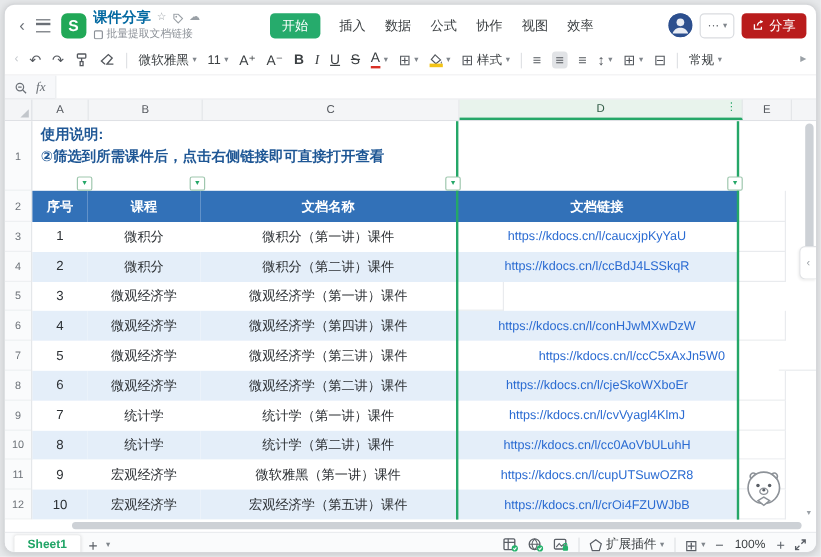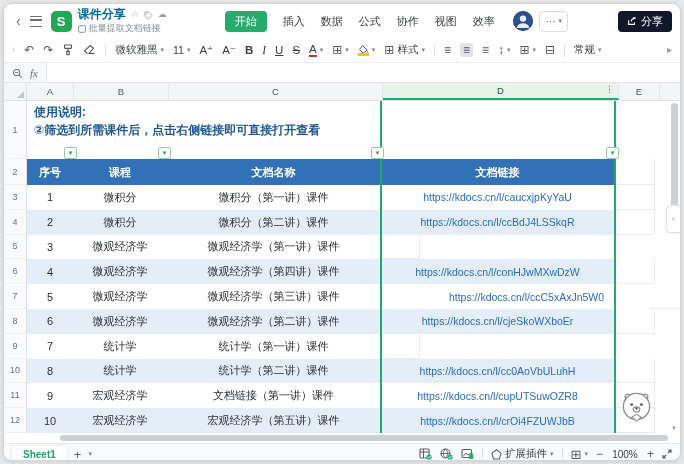--- a/index.html
+++ b/index.html
@@ -17,21 +17,21 @@
   .doc-title{font-size:12px;font-weight:bold;color:#0369a1;}
   .mini-ico{font-size:9px;color:#9aa0a6;}
   .subtitle-row{display:flex;align-items:center;gap:3px;margin-top:2px;}
   .subtitle{font-size:9px;color:#8b9097;}
   .menu-tabs{display:flex;align-items:center;gap:16px;margin-left:58px;}
   .tab{font-size:11px;color:#3c4043;cursor:pointer;white-space:nowrap;}
   .tab.active{background:#26ab6c;color:#fff;padding:3px 10px;border-radius:4px;font-weight:normal;}
   .tb-right{margin-left:auto;display:flex;align-items:center;gap:6px;}
   .avatar{width:20px;height:20px;border-radius:50%;background:#2c4f8e;overflow:hidden;flex:0 0 auto;}
   .more-btn{border:1px solid #dadce0;border-radius:4px;background:#fff;height:19px;display:flex;align-items:center;padding:0 5px;gap:3px;font-size:10px;color:#5f6368;cursor:pointer;}
-  .share-btn{background:#0f172a;color:#fff;border-radius:4px;height:21px;display:flex;align-items:center;gap:4px;padding:0 9px;font-size:11px;cursor:pointer;margin-left:44px;}
+  .share-btn{background:#b91c1c;color:#fff;border-radius:4px;height:21px;display:flex;align-items:center;gap:4px;padding:0 9px;font-size:11px;cursor:pointer;}
   .caret{font-size:7px;color:#80868c;}
 
   
   .toolbar{height:24px;display:flex;align-items:center;padding:0 8px;gap:9px;border-bottom:1px solid #ededef;flex:0 0 auto;color:#54585e;font-size:12px;white-space:nowrap;}
   .t-ico{cursor:pointer;line-height:1;}
   .t-div{width:1px;height:13px;background:#e0e2e5;}
   .dd{display:flex;align-items:center;gap:3px;cursor:pointer;}
   .dd .lbl{font-size:10.5px;color:#3c4043;}
   .fmt-letter{font-size:11.5px;color:#3c4043;cursor:pointer;}
   .fc{position:relative;padding-bottom:2px;}
@@ -321,33 +321,34 @@
             <div class="td" style="width: 46px; flex: 0 0 auto;">6</div>
             <div class="td" style="width: 94px; flex: 0 0 auto;">微观经济学</div>
             <div class="td" style="width: 213px; flex: 0 0 auto;">微观经济学（第二讲）课件</div>
             <div class="td link" style="width: 235px; flex: 0 0 auto;">https://kdocs.cn/l/cjeSkoWXboEr</div>
             <div class="e-cell"></div>
           </div>
           <div class="trow">
             <div class="td" style="width: 46px; flex: 0 0 auto;">7</div>
             <div class="td" style="width: 94px; flex: 0 0 auto;">统计学</div>
             <div class="td" style="width: 213px; flex: 0 0 auto;">统计学（第一讲）课件</div>
+            <div class="td link" style="width: 235px; flex: 0 0 auto;">https://kdocs.cn/l/cvVyagl4KlmJ</div>
             <div class="e-cell"></div>
           </div>
           <div class="trow alt">
             <div class="td" style="width: 46px; flex: 0 0 auto;">8</div>
             <div class="td" style="width: 94px; flex: 0 0 auto;">统计学</div>
             <div class="td" style="width: 213px; flex: 0 0 auto;">统计学（第二讲）课件</div>
             <div class="td link" style="width: 235px; flex: 0 0 auto;">https://kdocs.cn/l/cc0AoVbULuhH</div>
             <div class="e-cell"></div>
           </div>
           <div class="trow">
             <div class="td" style="width: 46px; flex: 0 0 auto;">9</div>
             <div class="td" style="width: 94px; flex: 0 0 auto;">宏观经济学</div>
-            <div class="td" style="width: 213px; flex: 0 0 auto;">文档链接（第一讲）课件</div>
+            <div class="td" style="width: 213px; flex: 0 0 auto;">微软雅黑（第一讲）课件</div>
             <div class="td link" style="width: 235px; flex: 0 0 auto;">https://kdocs.cn/l/cupUTSuwOZR8</div>
             <div class="e-cell"></div>
           </div>
           <div class="trow alt">
             <div class="td" style="width: 46px; flex: 0 0 auto;">10</div>
             <div class="td" style="width: 94px; flex: 0 0 auto;">宏观经济学</div>
             <div class="td" style="width: 213px; flex: 0 0 auto;">宏观经济学（第五讲）课件</div>
             <div class="td link" style="width: 235px; flex: 0 0 auto;">https://kdocs.cn/l/crOi4FZUWJbB</div>
             <div class="e-cell"></div>
           </div>

